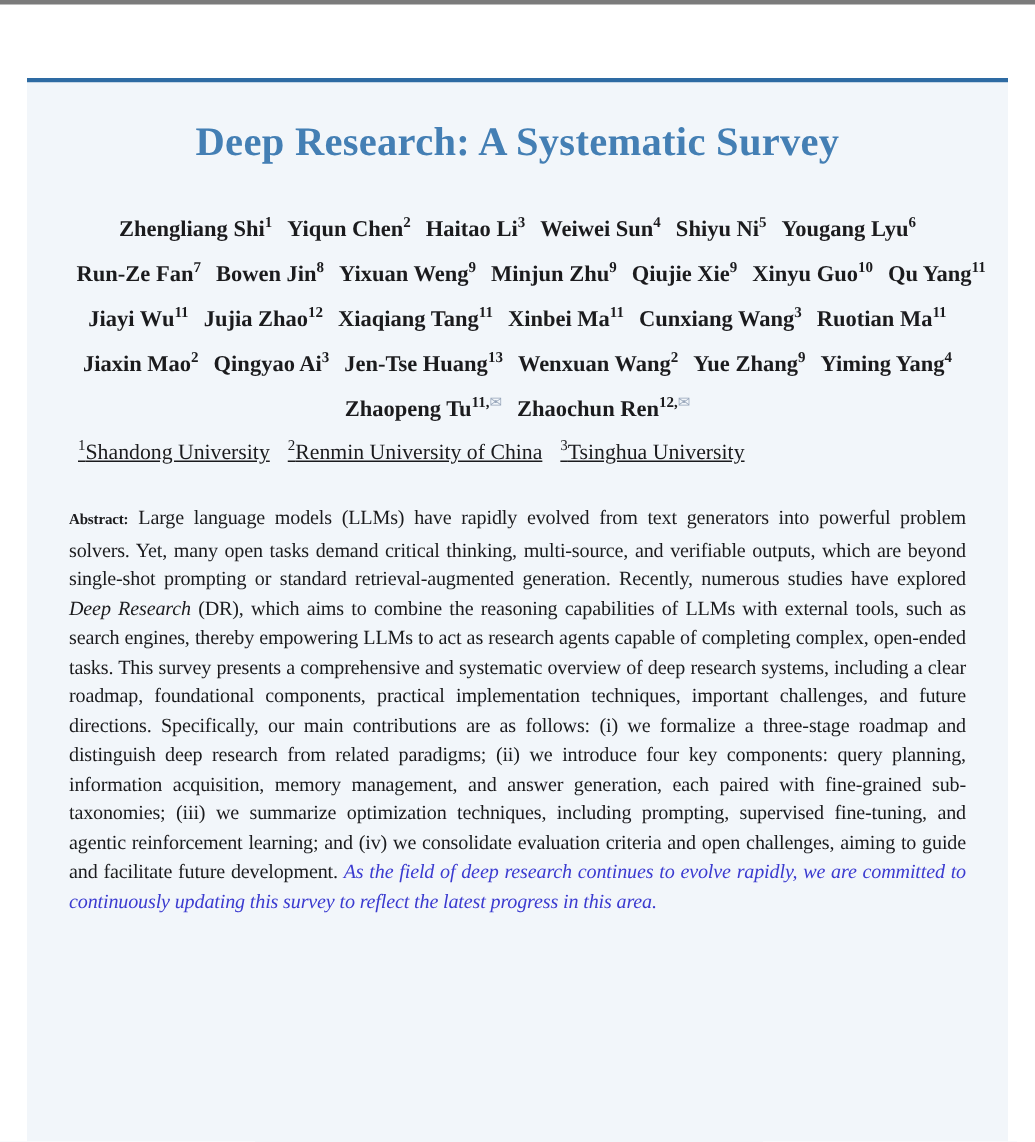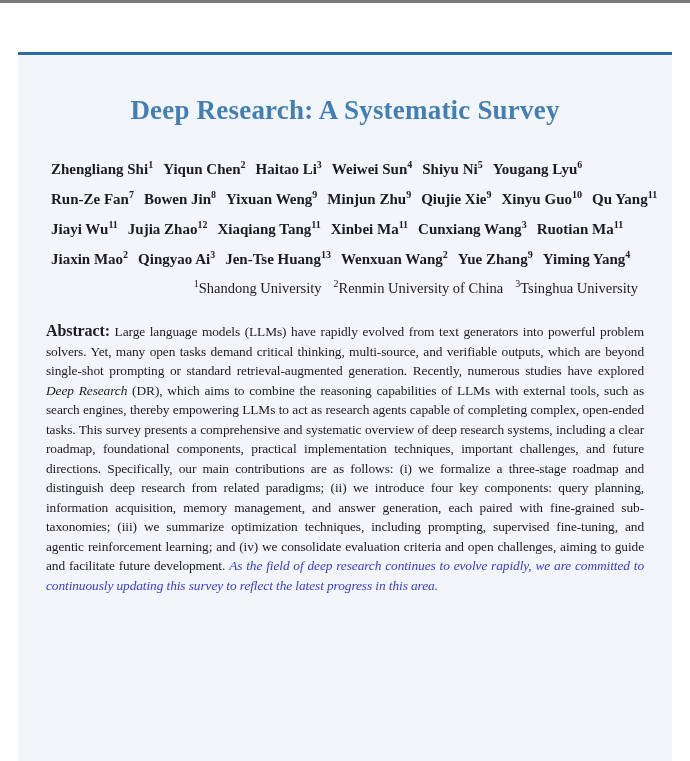--- a/index.html
+++ b/index.html
@@ -10,67 +10,68 @@
   }
   .top-bar{height:3px;width:100%;background:var(--top-bar,#7b7b7b);}
   .frame{margin:49px 18px 0 18px;}
   .rule{height:3px;background:var(--rule,#2e6ba3);}
   .panel{
     background:var(--panel-bg,#f2f6fa);
     height:706px;box-sizing:border-box;
     padding:24px 28px 0 28px;
   }
   h1.title{
-    margin:16px;text-align:center;
+    margin:0;text-align:center;
     font-size:27px;font-weight:bold;letter-spacing:.2px;
     color:var(--title,#447fb4);
   }
   .authors{margin-top:34px;}
   .author-row{
-    text-align:left;font-size:15px;font-weight:bold;
+    text-align:center;font-size:15px;font-weight:bold;
     line-height:18px;margin-bottom:12px;white-space:nowrap;
   }
   .author{margin:0 5px;white-space:nowrap;}
   sup.sup{font-size:10px;font-weight:bold;line-height:0;}
   .mail{
     font-family:"DejaVu Sans",sans-serif;font-weight:normal;
     font-size:10px;color:var(--mail-icon,#9aa8bc);
   }
   .affils{margin-top:12px;}
   .affil-row{
-    text-align:right;font-size:14.5px;line-height:17px;
-    margin-bottom:10px;white-space:nowrap;
+    text-align:left;font-size:14.5px;line-height:17px;
+    margin-bottom:10px;white-space:nowrap;text-decoration:underline;
   }
   .affil{margin:0 6px;white-space:nowrap;}
   .affil sup{font-size:10px;line-height:0;}
   .abstract{
     margin:24px 0 0 0;
     font-size:13.4px;line-height:19.5px;letter-spacing:-0.1px;
     text-align:justify;
   }
-  .abstract .label{font-weight:bold;font-size:16px;}
+  .abstract .label{font-weight:bold;font-size:10px;}
   .abstract .emph{font-style:italic;}
   .abstract .highlight{font-style:italic;color:var(--highlight-text,#3b3bd0);}
 </style>
 </head>
 <body>
 
 <div class="top-bar"></div>
 
 <div class="frame">
   <div class="rule"></div>
   <div class="panel">
 
     <h1 class="title">Deep Research: A Systematic Survey</h1>
 
     <div class="authors" id="authors">
         <div class="author-row"><span class="author">Zhengliang Shi<sup class="sup">1</sup></span><span class="author">Yiqun Chen<sup class="sup">2</sup></span><span class="author">Haitao Li<sup class="sup">3</sup></span><span class="author">Weiwei Sun<sup class="sup">4</sup></span><span class="author">Shiyu Ni<sup class="sup">5</sup></span><span class="author">Yougang Lyu<sup class="sup">6</sup></span></div>
         <div class="author-row"><span class="author">Run-Ze Fan<sup class="sup">7</sup></span><span class="author">Bowen Jin<sup class="sup">8</sup></span><span class="author">Yixuan Weng<sup class="sup">9</sup></span><span class="author">Minjun Zhu<sup class="sup">9</sup></span><span class="author">Qiujie Xie<sup class="sup">9</sup></span><span class="author">Xinyu Guo<sup class="sup">10</sup></span><span class="author">Qu Yang<sup class="sup">11</sup></span></div>
         <div class="author-row"><span class="author">Jiayi Wu<sup class="sup">11</sup></span><span class="author">Jujia Zhao<sup class="sup">12</sup></span><span class="author">Xiaqiang Tang<sup class="sup">11</sup></span><span class="author">Xinbei Ma<sup class="sup">11</sup></span><span class="author">Cunxiang Wang<sup class="sup">3</sup></span><span class="author">Ruotian Ma<sup class="sup">11</sup></span></div>
         <div class="author-row"><span class="author">Jiaxin Mao<sup class="sup">2</sup></span><span class="author">Qingyao Ai<sup class="sup">3</sup></span><span class="author">Jen-Tse Huang<sup class="sup">13</sup></span><span class="author">Wenxuan Wang<sup class="sup">2</sup></span><span class="author">Yue Zhang<sup class="sup">9</sup></span><span class="author">Yiming Yang<sup class="sup">4</sup></span></div>
+        <div class="author-row"><span class="author">Zhaopeng Tu<sup class="sup">11,<span class="mail">✉</span></sup></span><span class="author">Zhaochun Ren<sup class="sup">12,<span class="mail">✉</span></sup></span></div>
       </div>
 
     <div class="affils" id="affils">
         <div class="affil-row"><span class="affil"><sup>1</sup>Shandong University</span><span class="affil"><sup>2</sup>Renmin University of China</span><span class="affil"><sup>3</sup>Tsinghua University</span></div>
       </div>
 
     <p class="abstract"><span class="label">Abstract:</span><span> Large language models (LLMs) have rapidly evolved from text generators into powerful problem solvers. Yet, many open tasks demand critical thinking, multi-source, and verifiable outputs, which are beyond single-shot prompting or standard retrieval-augmented generation. Recently, numerous studies have explored </span><span class="emph">Deep Research</span><span> (DR), which aims to combine the reasoning capabilities of LLMs with external tools, such as search engines, thereby empowering LLMs to act as research agents capable of completing complex, open-ended tasks. This survey presents a comprehensive and systematic overview of deep research systems, including a clear roadmap, foundational components, practical implementation techniques, important challenges, and future directions. Specifically, our main contributions are as follows: (i) we formalize a three-stage roadmap and distinguish deep research from related paradigms; (ii) we introduce four key components: query planning, information acquisition, memory management, and answer generation, each paired with fine-grained sub-taxonomies; (iii) we summarize optimization techniques, including prompting, supervised fine-tuning, and agentic reinforcement learning; and (iv) we consolidate evaluation criteria and open challenges, aiming to guide and facilitate future development. </span><span class="highlight">As the field of deep research continues to evolve rapidly, we are committed to continuously updating this survey to reflect the latest progress in this area.</span></p>
 
   </div>
 </div>

